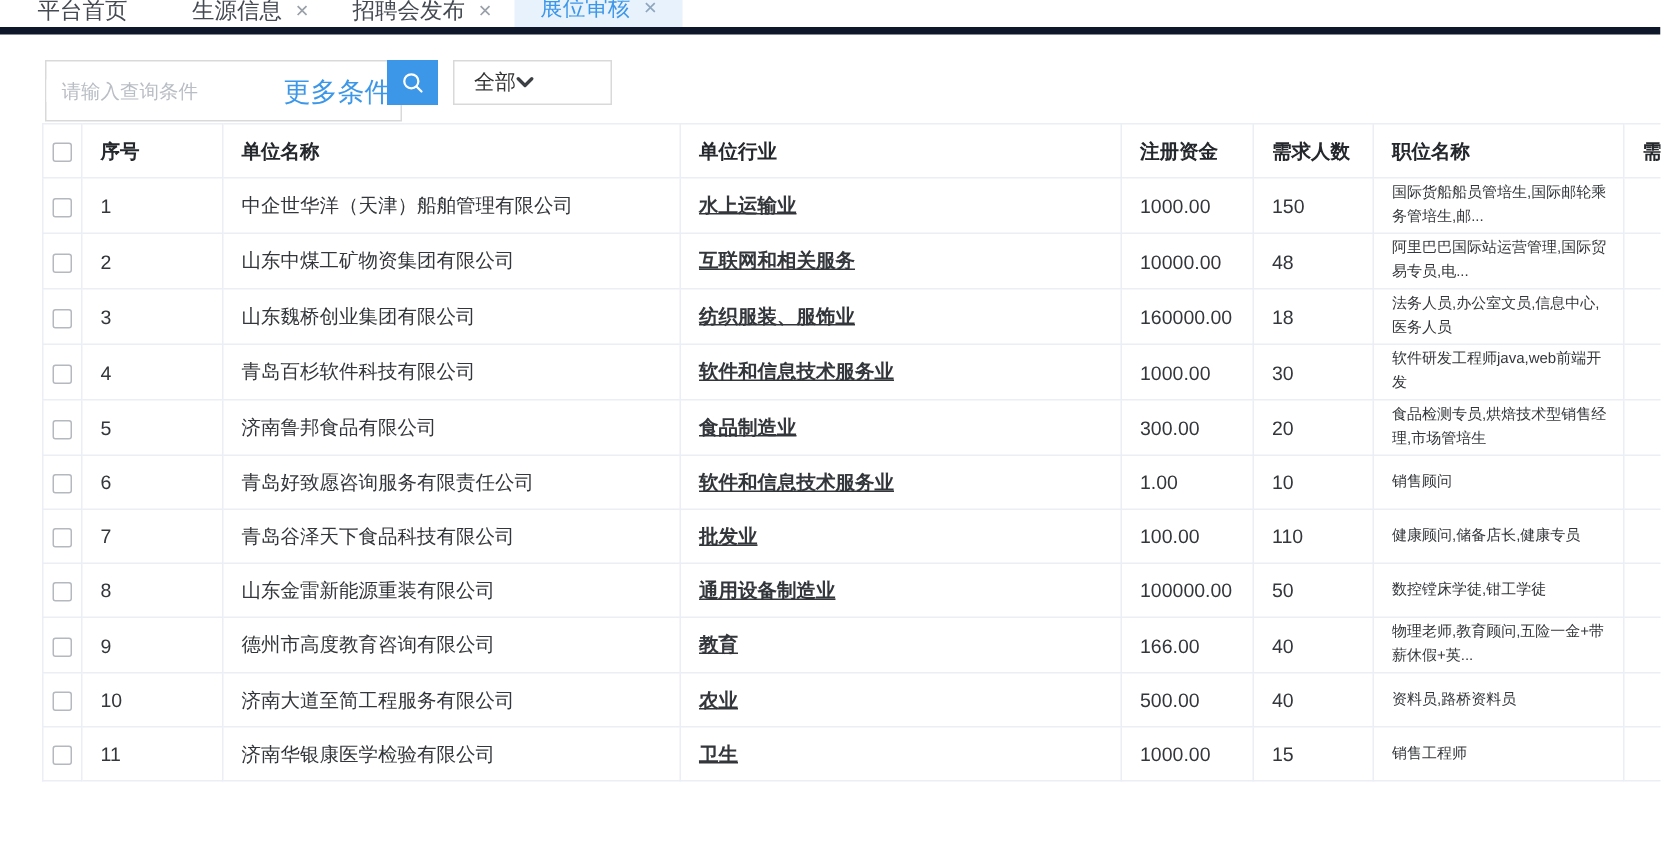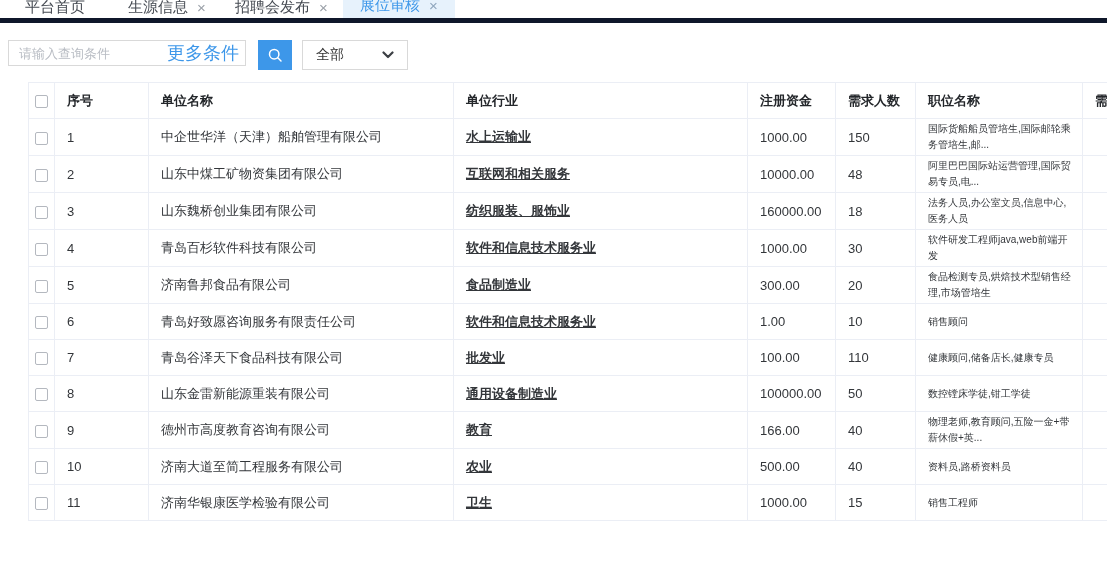--- a/index.html
+++ b/index.html
@@ -14,33 +14,33 @@
     gap:9px; font-size:15px; color:#454a52; cursor:default; }
   .tab .close { font-size:15px; color:#9aa0a8; line-height:1; }
   .tab-0 { left:25px; }
   .tab-1 { left:128px; }
   .tab-2 { left:235px; }
   .tab-3 { left:343px; width:112px; justify-content:center;
     background:#e7f2fc; border-bottom:4px solid #3d97e9; color:#3d97e9; }
   .tab-3 .close { color:#8fa6bd; }
 
   
-  .search-box { position:absolute; left:8px; top:40px; width:238px; height:26px;
+  .search-box { position:absolute; left:30px; top:40px; width:238px; height:41px;
     border:1px solid #d9d9d9; background:#fff; display:flex; align-items:center; }
   .search-box input { flex:1; border:none; outline:none; font-size:13px;
     padding:0 6px 0 10px; color:#333; min-width:0;
     font-family:"Liberation Sans","DejaVu Sans",sans-serif; }
   .search-box input::placeholder { color:#b9bdc4; }
   .more-link { font-size:18px; color:#3d97e9; white-space:nowrap; padding-right:6px; cursor:pointer; }
   .search-btn { position:absolute; left:258px; top:40px; width:34px; height:30px;
     background:#3d97e9; border:none; display:flex; align-items:center; justify-content:center;
     cursor:pointer; }
   .select-box { position:absolute; left:302px; top:40px; width:106px; height:30px;
     border:1px solid #d9d9d9; background:#fff; display:flex; align-items:center;
-    justify-content:space-between; padding:0 13px; font-size:14px; color:#333; cursor:pointer; }
+    padding:0 13px; font-size:14px; color:#333; cursor:pointer; }
 
   
   .tablewrap { position:absolute; left:28px; top:82px; width:1204px; }
   table { border-collapse:collapse; table-layout:fixed; width:1204px; }
   th, td { border:1px solid #ebeef5; height:36px; padding:0 12px;
     text-align:left; vertical-align:middle; overflow:hidden; }
   th { font-size:13px; font-weight:bold; color:#24272b; white-space:nowrap; }
   td { font-size:13px; color:#33363a; white-space:nowrap; }
   col.w-cb { width:26px; } col.w0 { width:94px; } col.w1 { width:305px; }
   col.w2 { width:294px; } col.w3 { width:88px; } col.w4 { width:80px; }

